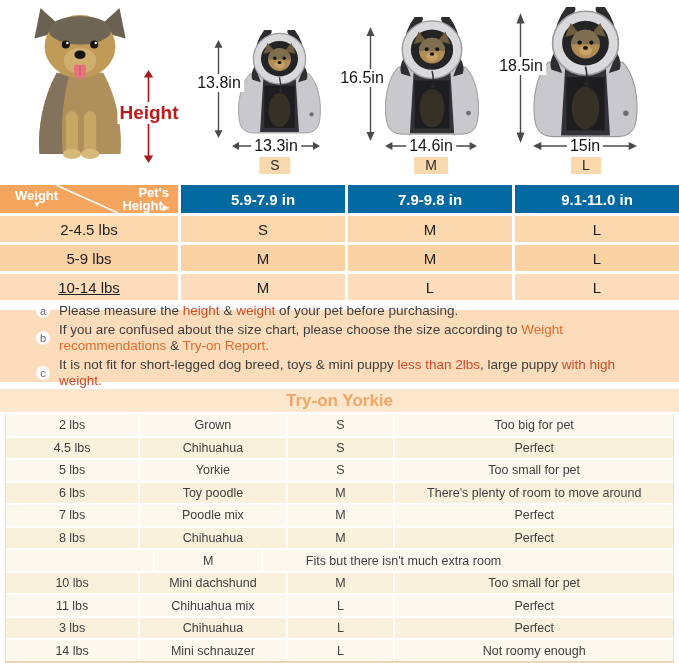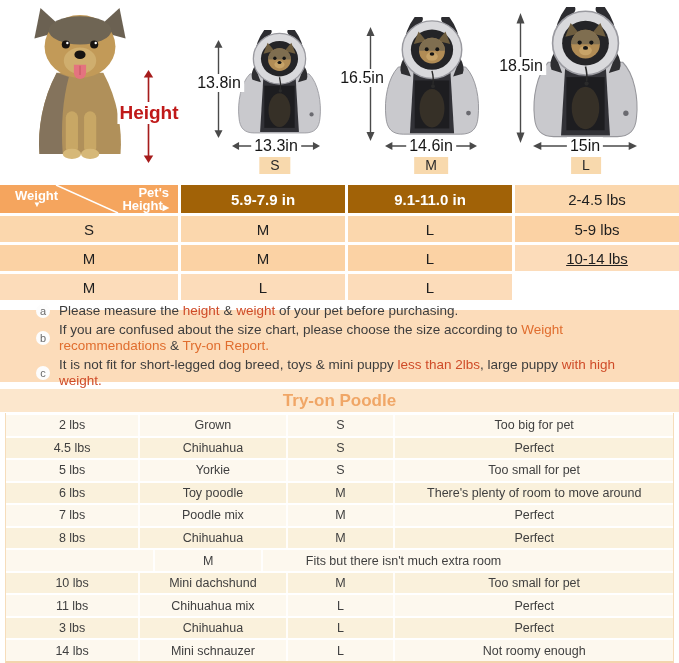--- a/index.html
+++ b/index.html
@@ -13,21 +13,21 @@
              font-size:16px;color:#161616;white-space:nowrap;}
   .height-label{position:absolute;transform:translate(-50%,-50%);background:#fff;padding:0 2px;
                 font-size:19px;font-weight:bold;color:#c01919;}
   .size-tag{position:absolute;transform:translateX(-50%);background:#f8d9ad;color:#2b2b2b;
             font-size:14px;line-height:17px;height:17px;padding:0 11px;text-align:center;}
 
   
   .size-chart{position:absolute;top:185px;left:0;width:679px;display:grid;
               grid-template-columns:178px 164px 164px 164px;
               grid-template-rows:28px 26px 26px 26px;gap:3px;background:#fff;}
-  .hdr{background:#a16207;color:#fff;font-weight:bold;font-size:15px;
+  .hdr{background:#0369a1;color:#fff;font-weight:bold;font-size:15px;
        display:flex;align-items:center;justify-content:center;}
   .corner{position:relative;background:#f5a55e;color:#fff;font-weight:bold;font-size:13px;}
   .corner .wlab{position:absolute;left:15px;top:3px;}
   .corner .wtri{position:absolute;left:33px;top:15px;font-size:8px;}
   .corner .plab{position:absolute;right:9px;top:1px;text-align:right;line-height:13px;}
   .corner .ptri{font-size:8px;}
   .cell{display:flex;align-items:center;justify-content:center;font-size:15px;color:#1f1f1f;}
 
   
   .notes{position:absolute;top:310px;left:0;width:679px;height:72px;background:#fcdcba;
@@ -174,20 +174,21 @@
       <svg style="position:absolute;left:0;top:0" width="178" height="28">
         <line x1="56" y1="0" x2="118" y2="28" stroke="#fff" stroke-width="1.5"></line>
       </svg>
       <span class="wlab">Weight</span>
       <span class="wtri">▼</span>
       <span class="plab"><span>Pet's</span><br>
         <span>Height</span><span class="ptri">▶</span>
       </span>
     </div>
     <div class="hdr">5.9-7.9 in</div>
+    <div class="hdr">7.9-9.8 in</div>
     <div class="hdr">9.1-11.0 in</div>
 
   <div class="cell" style="background: rgb(251, 215, 173);">2-4.5 lbs</div>
       <div class="cell" style="background: rgb(251, 215, 173);">S</div>
       <div class="cell" style="background: rgb(251, 215, 173);">M</div>
       <div class="cell" style="background: rgb(251, 215, 173);">L</div>
       <div class="cell" style="background: rgb(251, 210, 164);">5-9 lbs</div>
       <div class="cell" style="background: rgb(251, 210, 164);">M</div>
       <div class="cell" style="background: rgb(251, 210, 164);">M</div>
       <div class="cell" style="background: rgb(251, 210, 164);">L</div>
@@ -205,21 +206,21 @@
     <div class="note">
       <span class="marker">b</span>
       <span class="note-text"><span>If you are confused about the size chart, please choose the size according to </span><span class="em2">Weight recommendations</span><span> &amp; </span><span class="em2">Try-on Report.</span></span>
     </div>
     <div class="note">
       <span class="marker">c</span>
       <span class="note-text"><span>It is not fit for short-legged dog breed, toys &amp; mini puppy </span><span class="em">less than 2lbs</span><span>, large puppy </span><span class="em">with high weight.</span></span>
     </div>
   </div>
 
-  <div class="tryon-band">Try-on Poodle</div>
+  <div class="tryon-band">Try-on Yorkie</div>
   <div class="tryon-table" id="tryon-table">
       <div class="trow">
         <div class="tcell t-w">2 lbs</div>
         <div class="tcell t-b">Grown</div>
         <div class="tcell t-s">S</div>
         <div class="tcell t-c">Too big for pet</div>
       </div>
       <div class="trow alt">
         <div class="tcell t-w">4.5 lbs</div>
         <div class="tcell t-b">Chihuahua</div>

